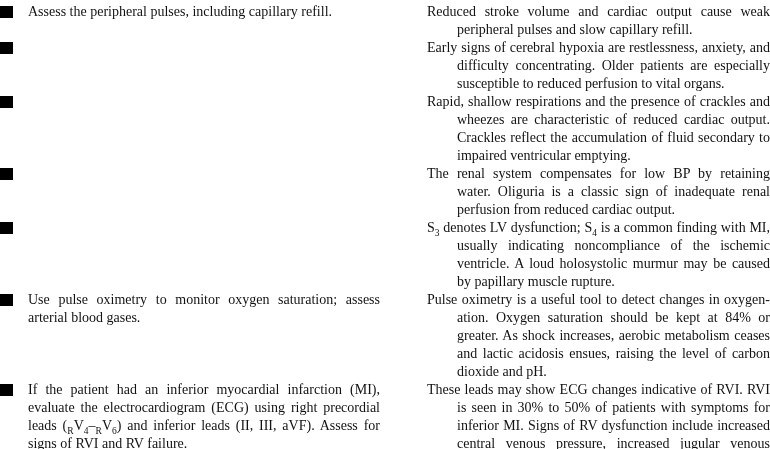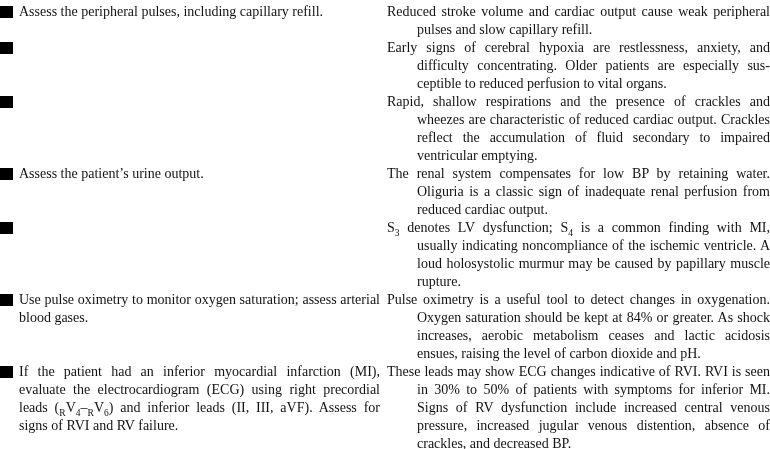--- a/index.html
+++ b/index.html
@@ -19,35 +19,36 @@
   .table {
     display: grid;
     grid-template-columns: 380px 383px;
     column-gap: 7px;
     padding-top: 3px;
   }
   .row { display: contents; }
   .cell { overflow: visible; }
   .cell.assessment {
     position: relative;
-    padding-left: 19px;
+    padding-left: 28px;
     text-align: justify;
   }
   .bullet {
     position: absolute;
     left: 0;
     top: 3px;
     width: 13px;
     height: 12px;
     background: #000000;
   }
   .cell.rationale {
     padding-left: 30px;
     text-indent: -30px;
     text-align: justify;
+    margin-left: 40px;
   }
   sub {
     font-size: 0.68em;
     line-height: 0;
   }
 </style>
 </head>
 <body>
 
 <div class="table">
@@ -70,21 +71,20 @@
   <div class="row">
     <div class="cell assessment">
       <span class="bullet"></span>
     </div>
     <div class="cell rationale">Rapid, shallow respirations and the presence of crackles and wheezes are characteristic of reduced cardiac output. Crackles reflect the accumulation of fluid secondary to impaired ventricular emptying.</div>
   </div>
 
   <div class="row">
     <div class="cell assessment">
       <span class="bullet"></span>
-      <span>Assess the patient’s urine output.</span>
     </div>
     <div class="cell rationale">The renal system compensates for low BP by retaining water. Oliguria is a classic sign of inadequate renal perfusion from reduced cardiac output.</div>
   </div>
 
   <div class="row">
     <div class="cell assessment">
       <span class="bullet"></span>
     </div>
     <div class="cell rationale">S<sub>3</sub> denotes LV dysfunction; S<sub>4</sub> is a common finding with MI, usually indicating noncompliance of the ischemic ventri­cle. A loud holosystolic murmur may be caused by papil­lary muscle rupture.</div>
   </div>

